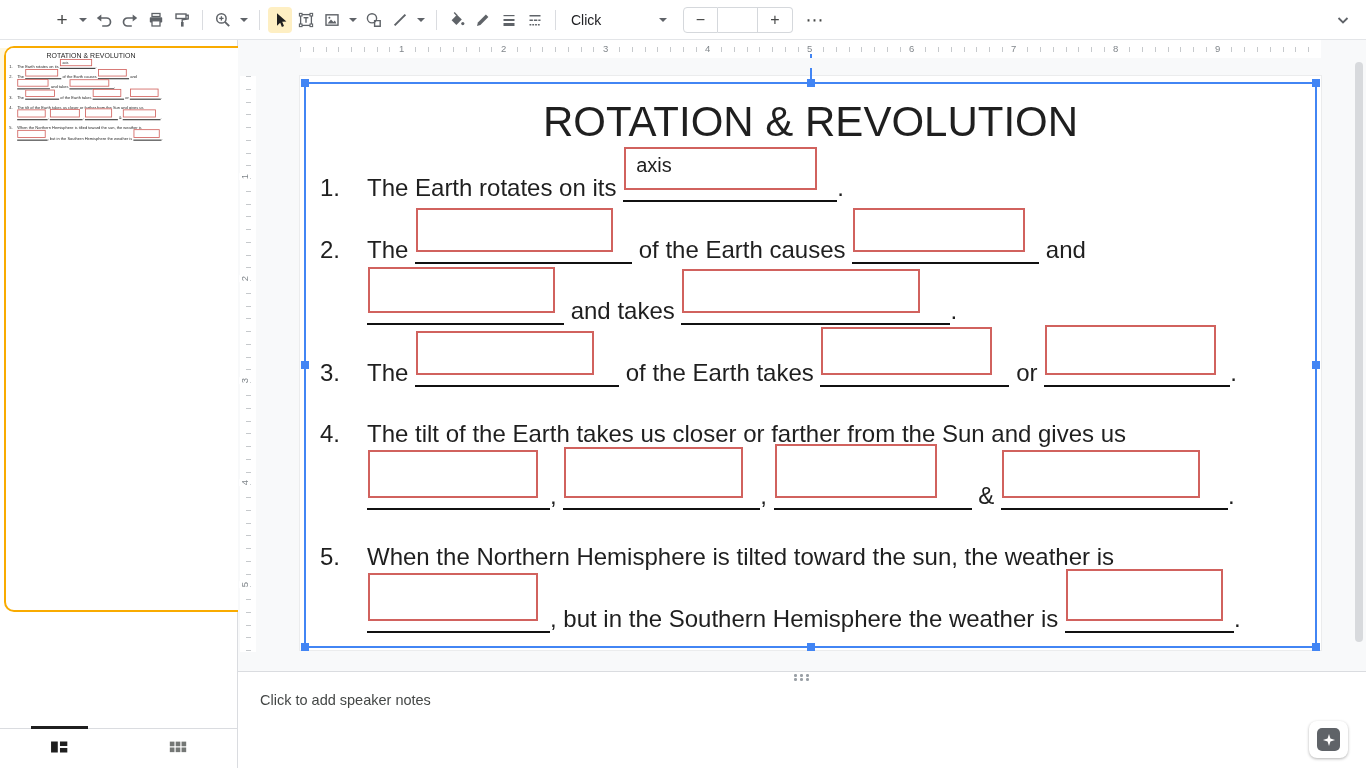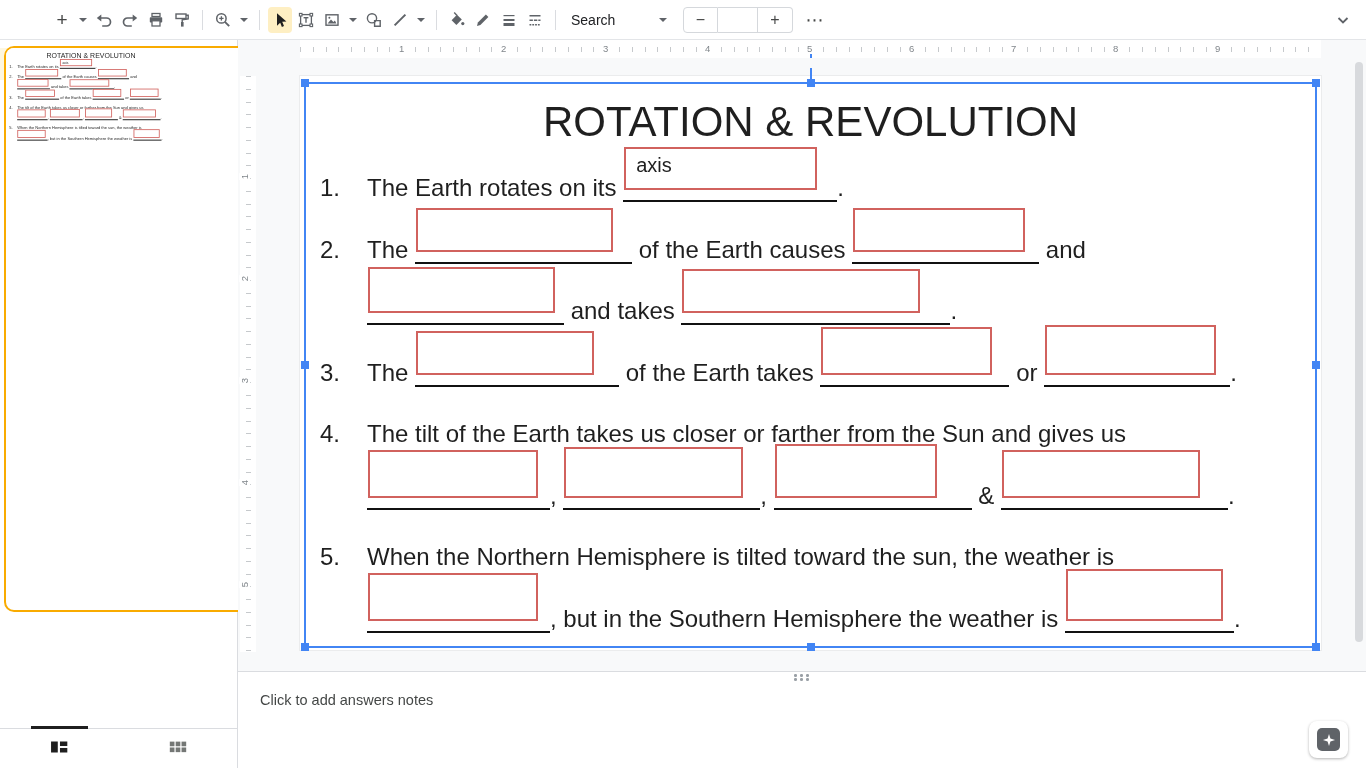--- a/index.html
+++ b/index.html
@@ -283,21 +283,21 @@
                 <rect x="9.1" y="13" width="1.8" height="1.5"></rect>
                 <rect x="11.9" y="13" width="1.8" height="1.5"></rect>
               </g>
             </svg>
         </span>
       </button>
 
       <span class="tb-div"></span>
 
       <div class="font-sel">
-        <span class="font-name">Search</span>
+        <span class="font-name">Click</span>
         <span class="arr"></span>
       </div>
 
       <div class="size-group">
         <button class="size-btn minus">−</button>
         <input class="size-input" value="" style="">
         <button class="size-btn plus">+</button>
       </div>
 
       <button class="tb-btn more-btn">⋯</button>
@@ -437,21 +437,21 @@
 
       <div class="notes">
         <span class="notes-handle">
             <i></i>
             <i></i>
             <i></i>
             <i></i>
             <i></i>
             <i></i>
           </span>
-        <span class="notes-text">Click to add answers notes</span>
+        <span class="notes-text">Click to add speaker notes</span>
       </div>
 
     </div>
   </div>
 
   <button class="explore">
     <span class="explore-badge">
       <svg width="16" height="16" viewBox="0 0 18 18">
           <path d="M9 2.2 L10.6 7.4 L15.8 9 L10.6 10.6 L9 15.8 L7.4 10.6 L2.2 9 L7.4 7.4 Z" fill="#fff"></path>
         </svg>

